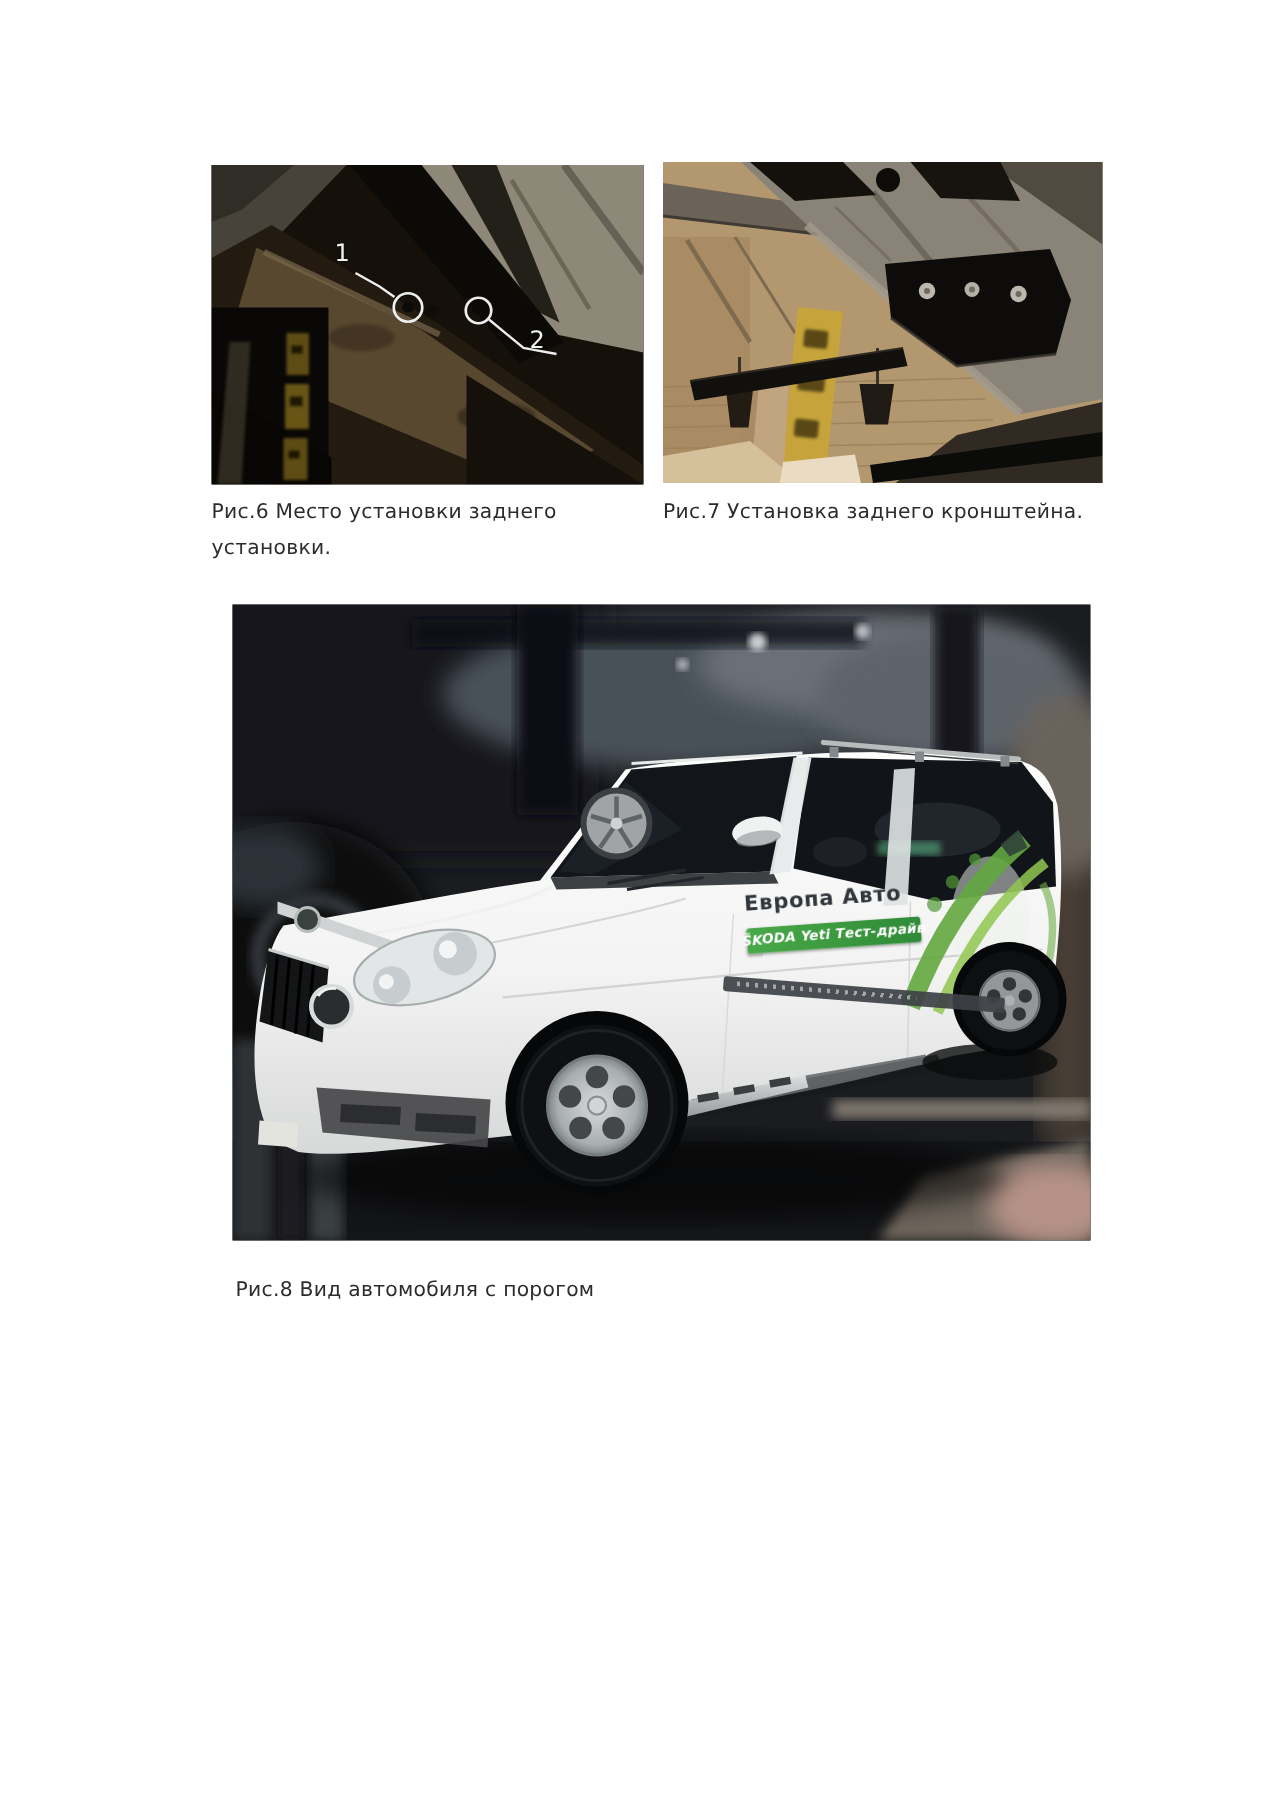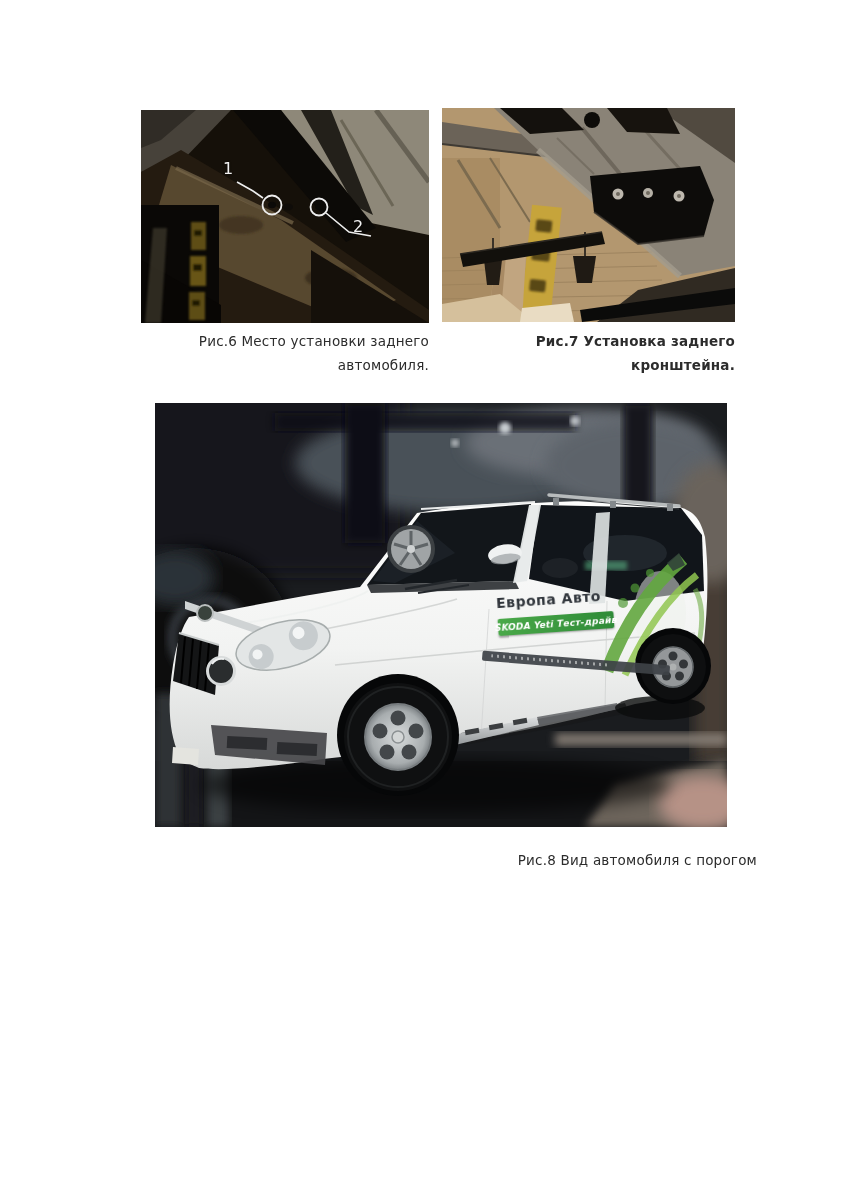--- a/index.html
+++ b/index.html
@@ -4,23 +4,23 @@
 <style>
   html,body{margin:0;padding:0;background:#ffffff;}
   .page{position:relative;width:848px;height:1200px;background:#ffffff;
         font-family:"DejaVu Sans",sans-serif;overflow:hidden;}
   .photo{position:absolute;overflow:hidden;background:#111;}
   .photo svg{display:block;width:100%;height:100%;filter:blur(.4px) saturate(.96);}
   #fig6{left:141px;top:110px;width:288px;height:213px;}
   #fig7{left:442px;top:108px;width:293px;height:214px;}
   #fig8{left:155px;top:403px;width:572px;height:424px;}
   .caption{position:absolute;color:#2c2c2c;font-size:13.5px;line-height:24px;
-           text-align:right;letter-spacing:.2px;}
+           text-align:left;letter-spacing:.2px;}
   #cap6{left:141px;top:329px;width:288px;}
-  #cap7{left:442px;top:329px;width:293px;font-weight:bold;}
+  #cap7{left:442px;top:329px;width:293px;}
   #cap8{left:157px;top:833px;width:600px;margin-top:15px;}
   .callout-num{position:absolute;color:#f1f1f1;font-size:16px;line-height:1;
                text-shadow:0 0 2px rgba(0,0,0,.65);}
   #callout1{left:82px;top:51px;}
   #callout2{left:212px;top:109px;}
   .decal-dealer{position:absolute;left:341px;top:188px;width:120px;
       transform:rotate(-4deg);font-weight:bold;font-size:14px;color:#31363c;
       letter-spacing:.5px;filter:blur(.3px);white-space:nowrap;}
   .decal-banner{position:absolute;left:343px;top:212px;width:116px;height:17px;
       transform:rotate(-4deg);background:linear-gradient(100deg,#4aa949,#2e8a37);
@@ -181,21 +181,21 @@
         <polygon points="155,214 293,214 293,160 196,182" fill="#302a22"></polygon>
         <polygon points="138,202 293,180 293,196 140,214" fill="#0b0b0a"></polygon>
         <polygon points="0,196 58,186 92,214 0,214" fill="#d6c09a"></polygon>
         <polygon points="80,200 128,195 132,214 78,214" fill="#e9dcc2"></polygon>
       </g>
     </svg>
   </figure>
 
   <div class="caption" id="cap6">
     <div>Рис.6 Место установки заднего</div>
-    <div>автомобиля.</div>
+    <div>установки.</div>
   </div>
   <div class="caption" id="cap7">Рис.7 Установка заднего кронштейна.</div>
 
   <figure class="photo" id="fig8" style="margin:0;">
     <svg viewBox="0 0 572 424" preserveAspectRatio="none">
       <defs>
         <linearGradient id="bodyGrad" x1="0" y1="0" x2="0" y2="1">
           <stop offset="0" stop-color="#fdfdfc"></stop>
             <stop offset=".55" stop-color="#f2f3f2"></stop>
             <stop offset="1" stop-color="#d7d9d8"></stop>

